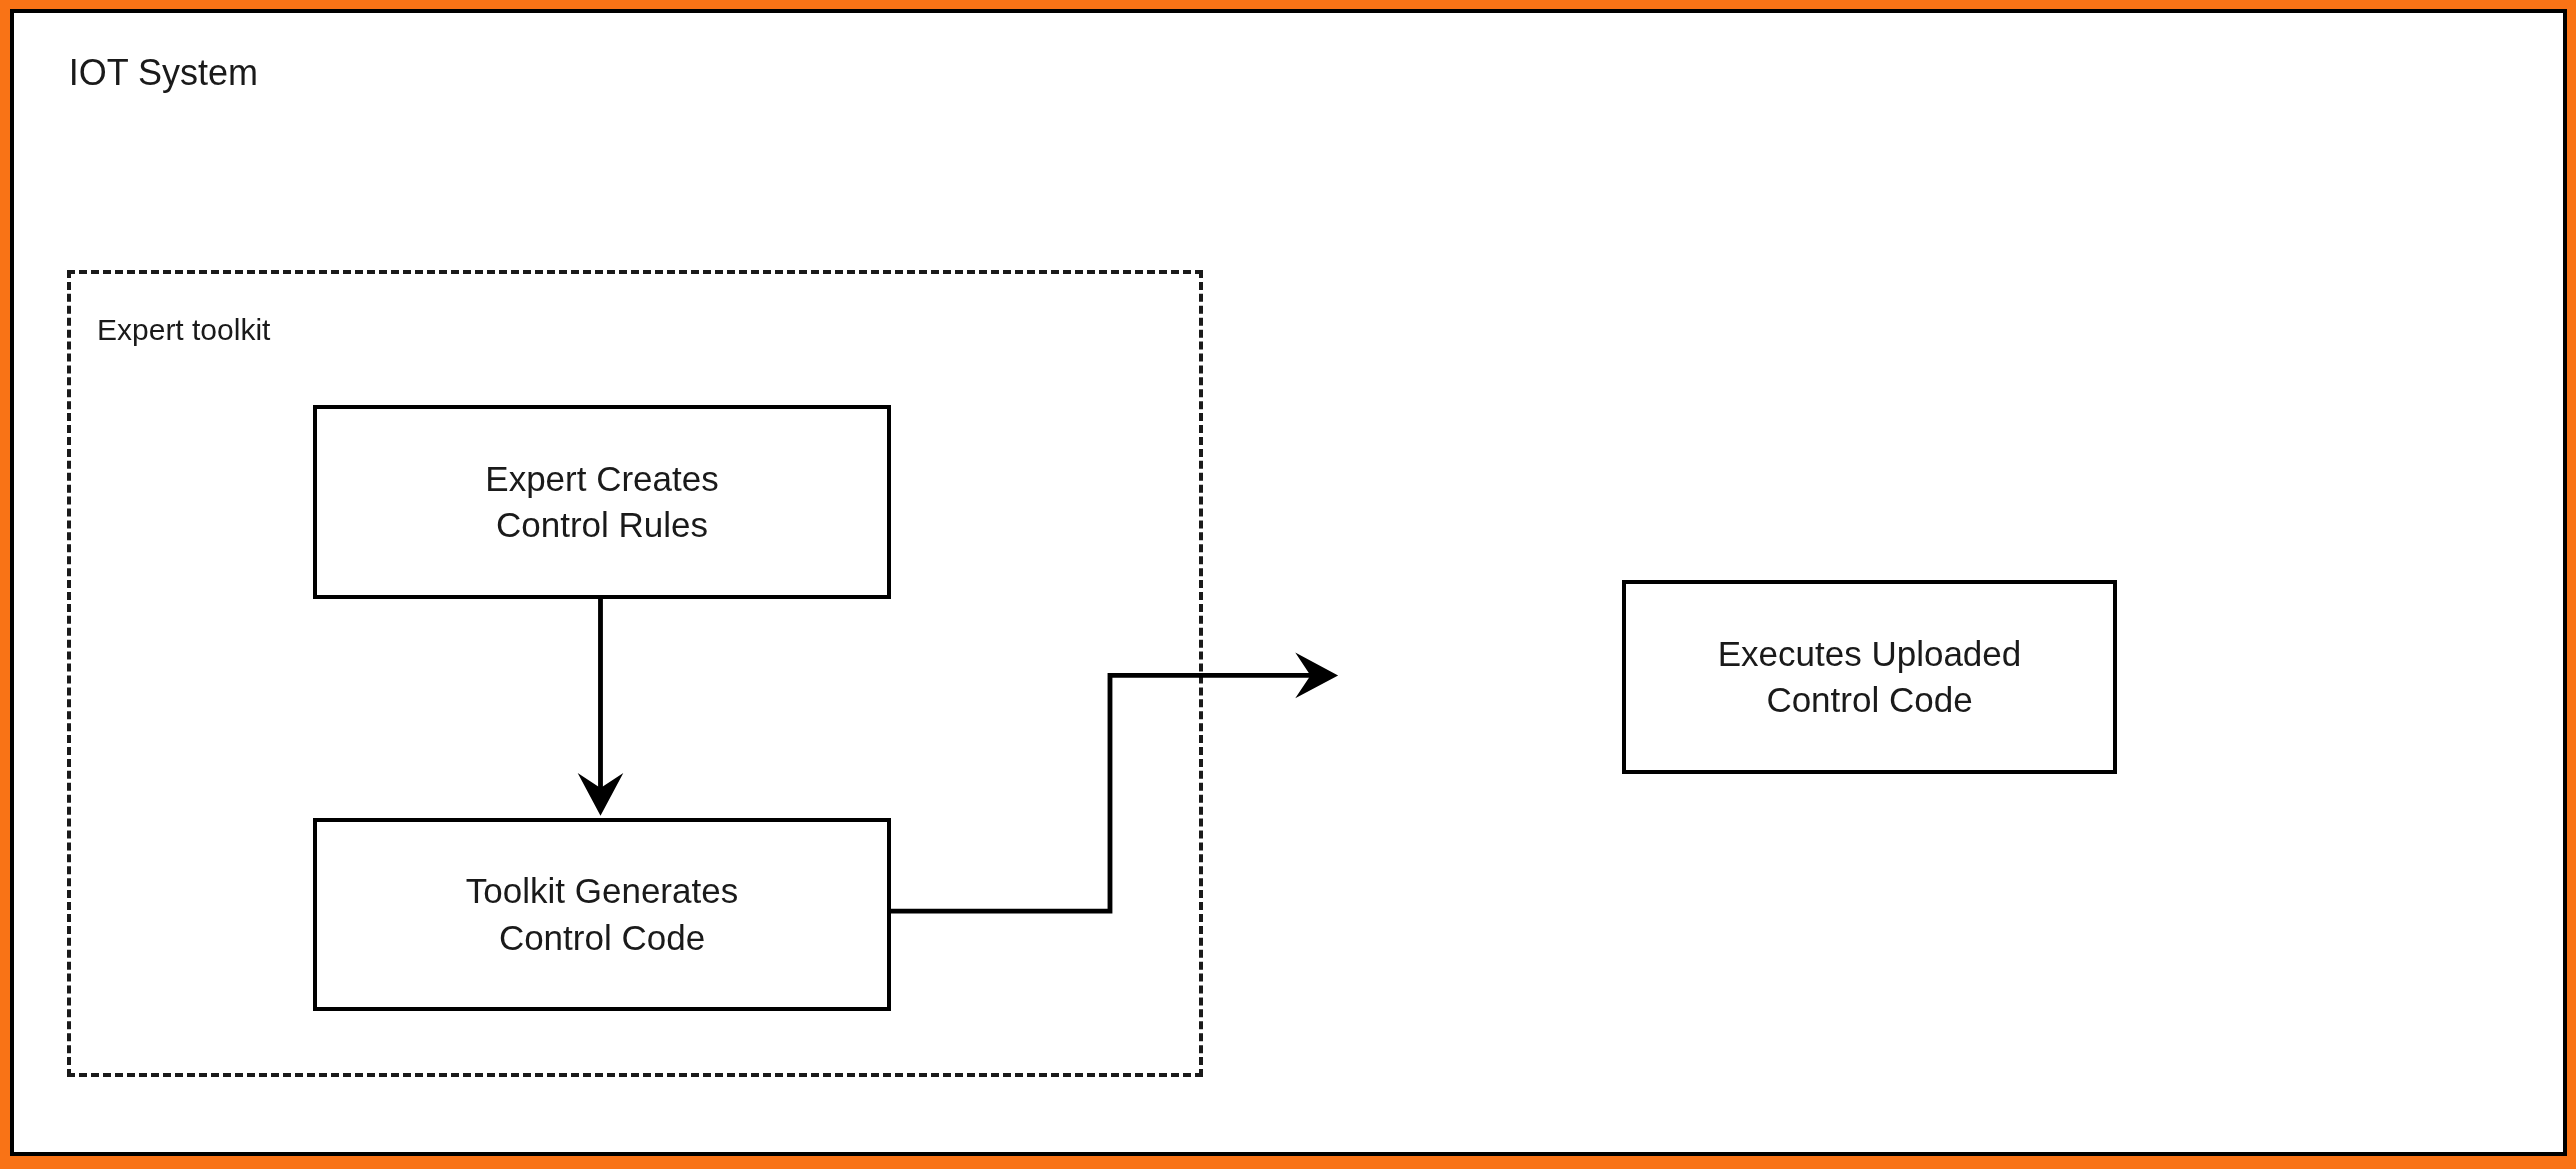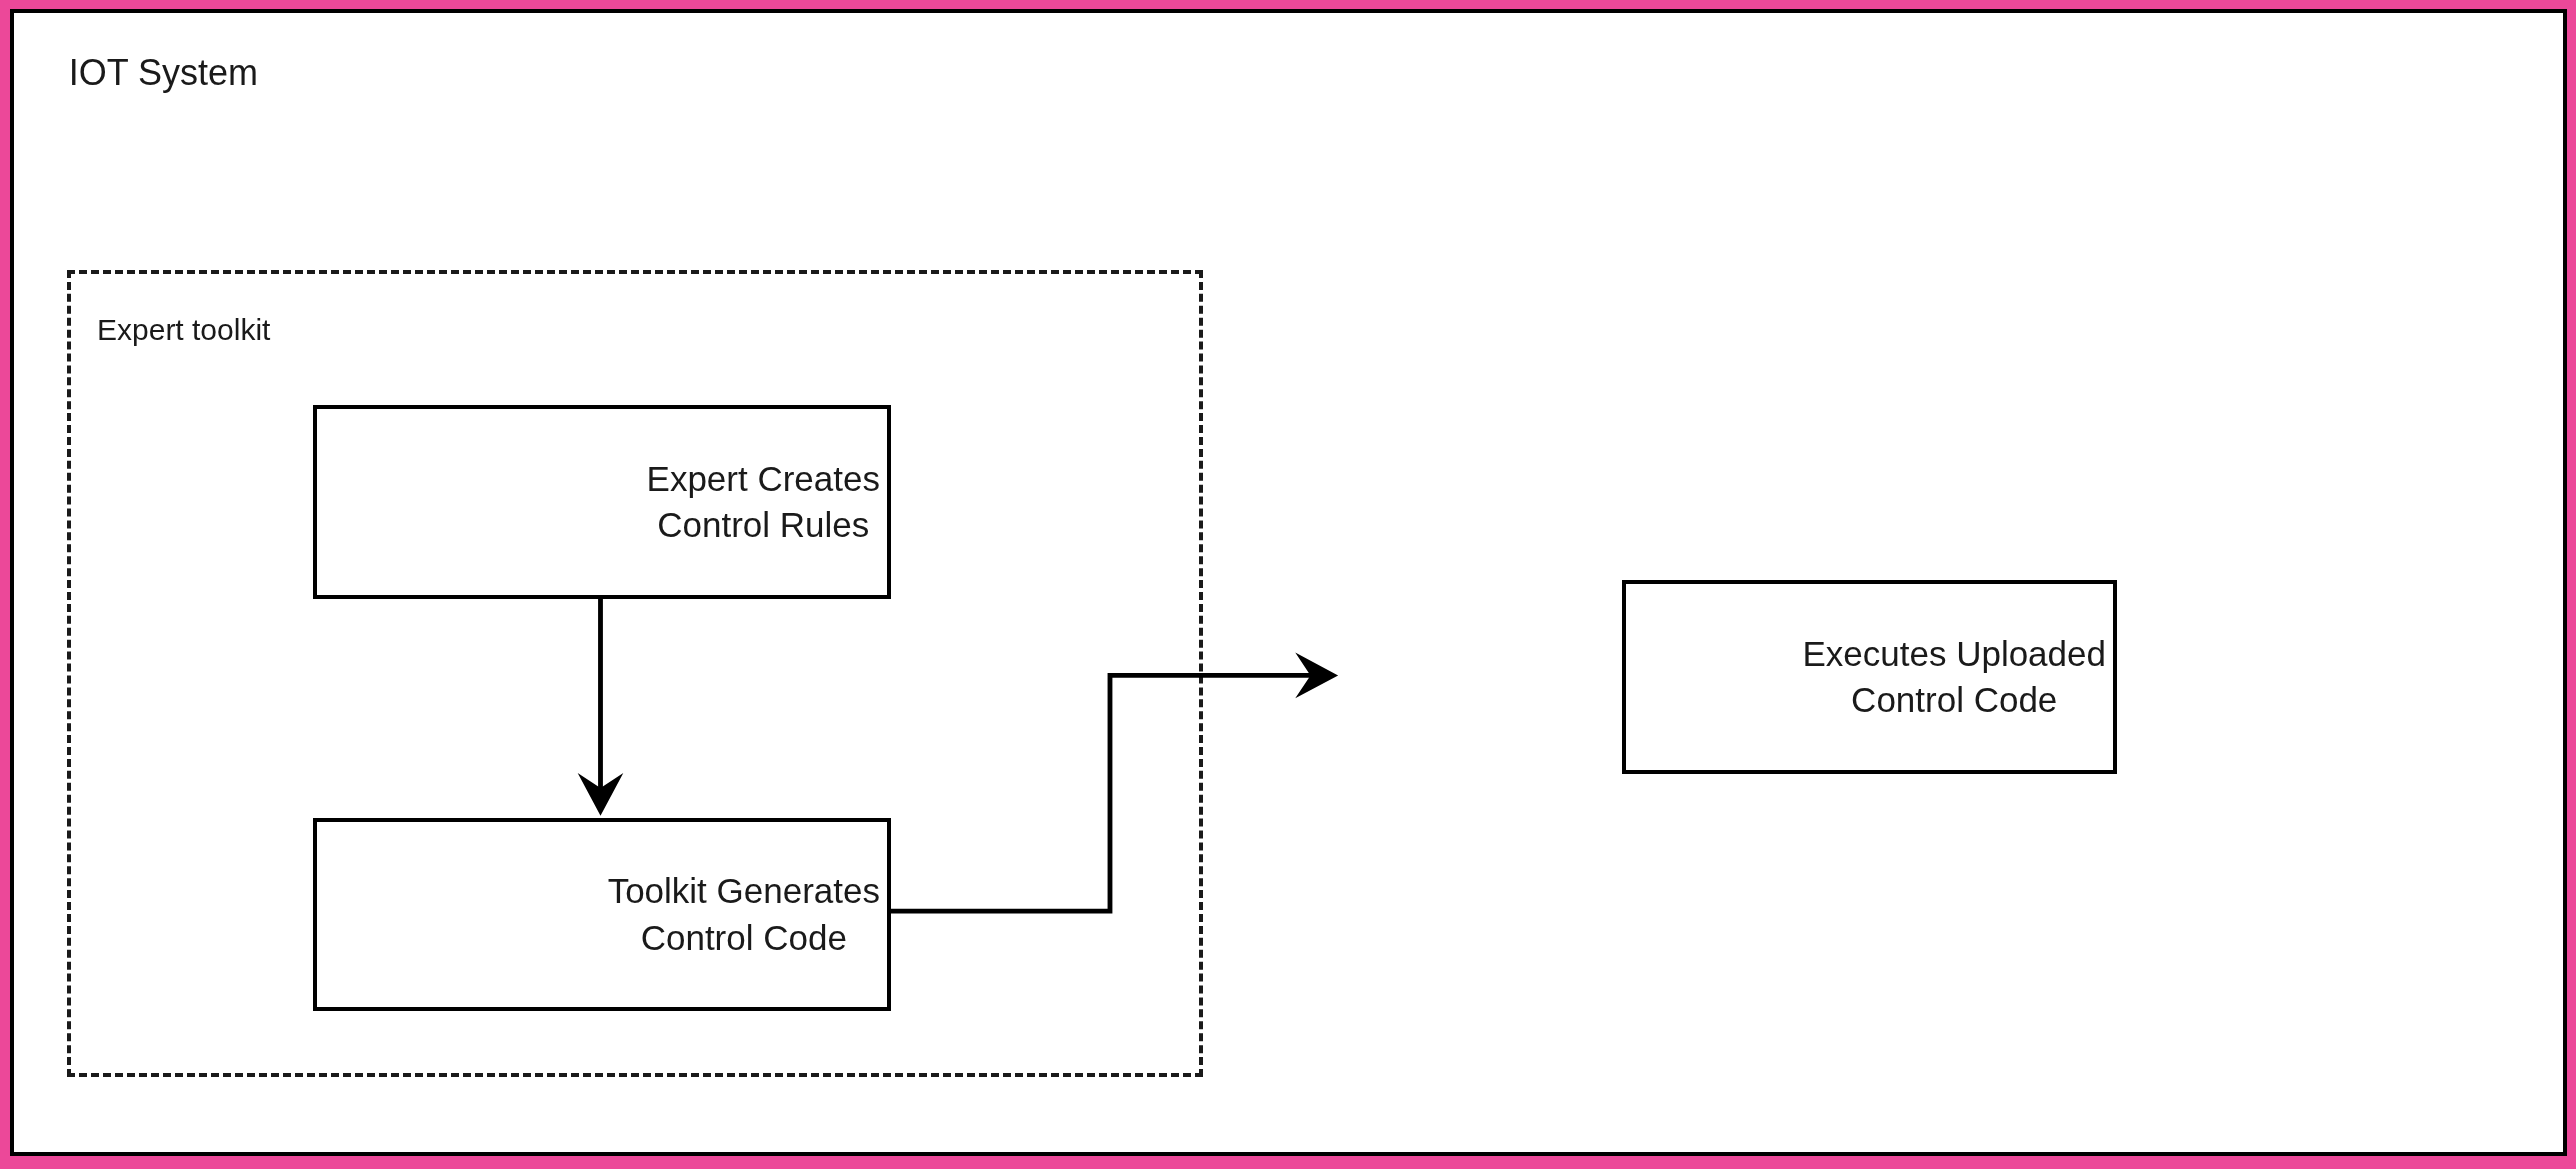--- a/index.html
+++ b/index.html
@@ -9,21 +9,21 @@
     background: #ffffff;
   }
   body {
     font-family: "Liberation Sans", sans-serif;
     -webkit-font-smoothing: antialiased;
   }
   #canvas {
     position: relative;
     width: 2576px;
     height: 1169px;
-    background: #ec4899;
+    background: #f97316;
     overflow: hidden;
   }
 
   
   .system-boundary {
     position: absolute;
     left: 9.7px;
     top: 9px;
     width: 2557px;
     height: 1147px;
@@ -71,21 +71,21 @@
   }
 
   
   .process-box {
     position: absolute;
     box-sizing: border-box;
     border: 4.1px solid #000000;
     background: #ffffff;
     display: flex;
     align-items: center;
-    justify-content: flex-end;
+    justify-content: center;
     text-align: center;
   }
   .process-box .label {
     font-size: 35px;
     line-height: 1.32;
     color: #1a1a1a;
     white-space: pre-line;
     padding: 0 7px;
   }
   #box-expert-creates-control-rules {

